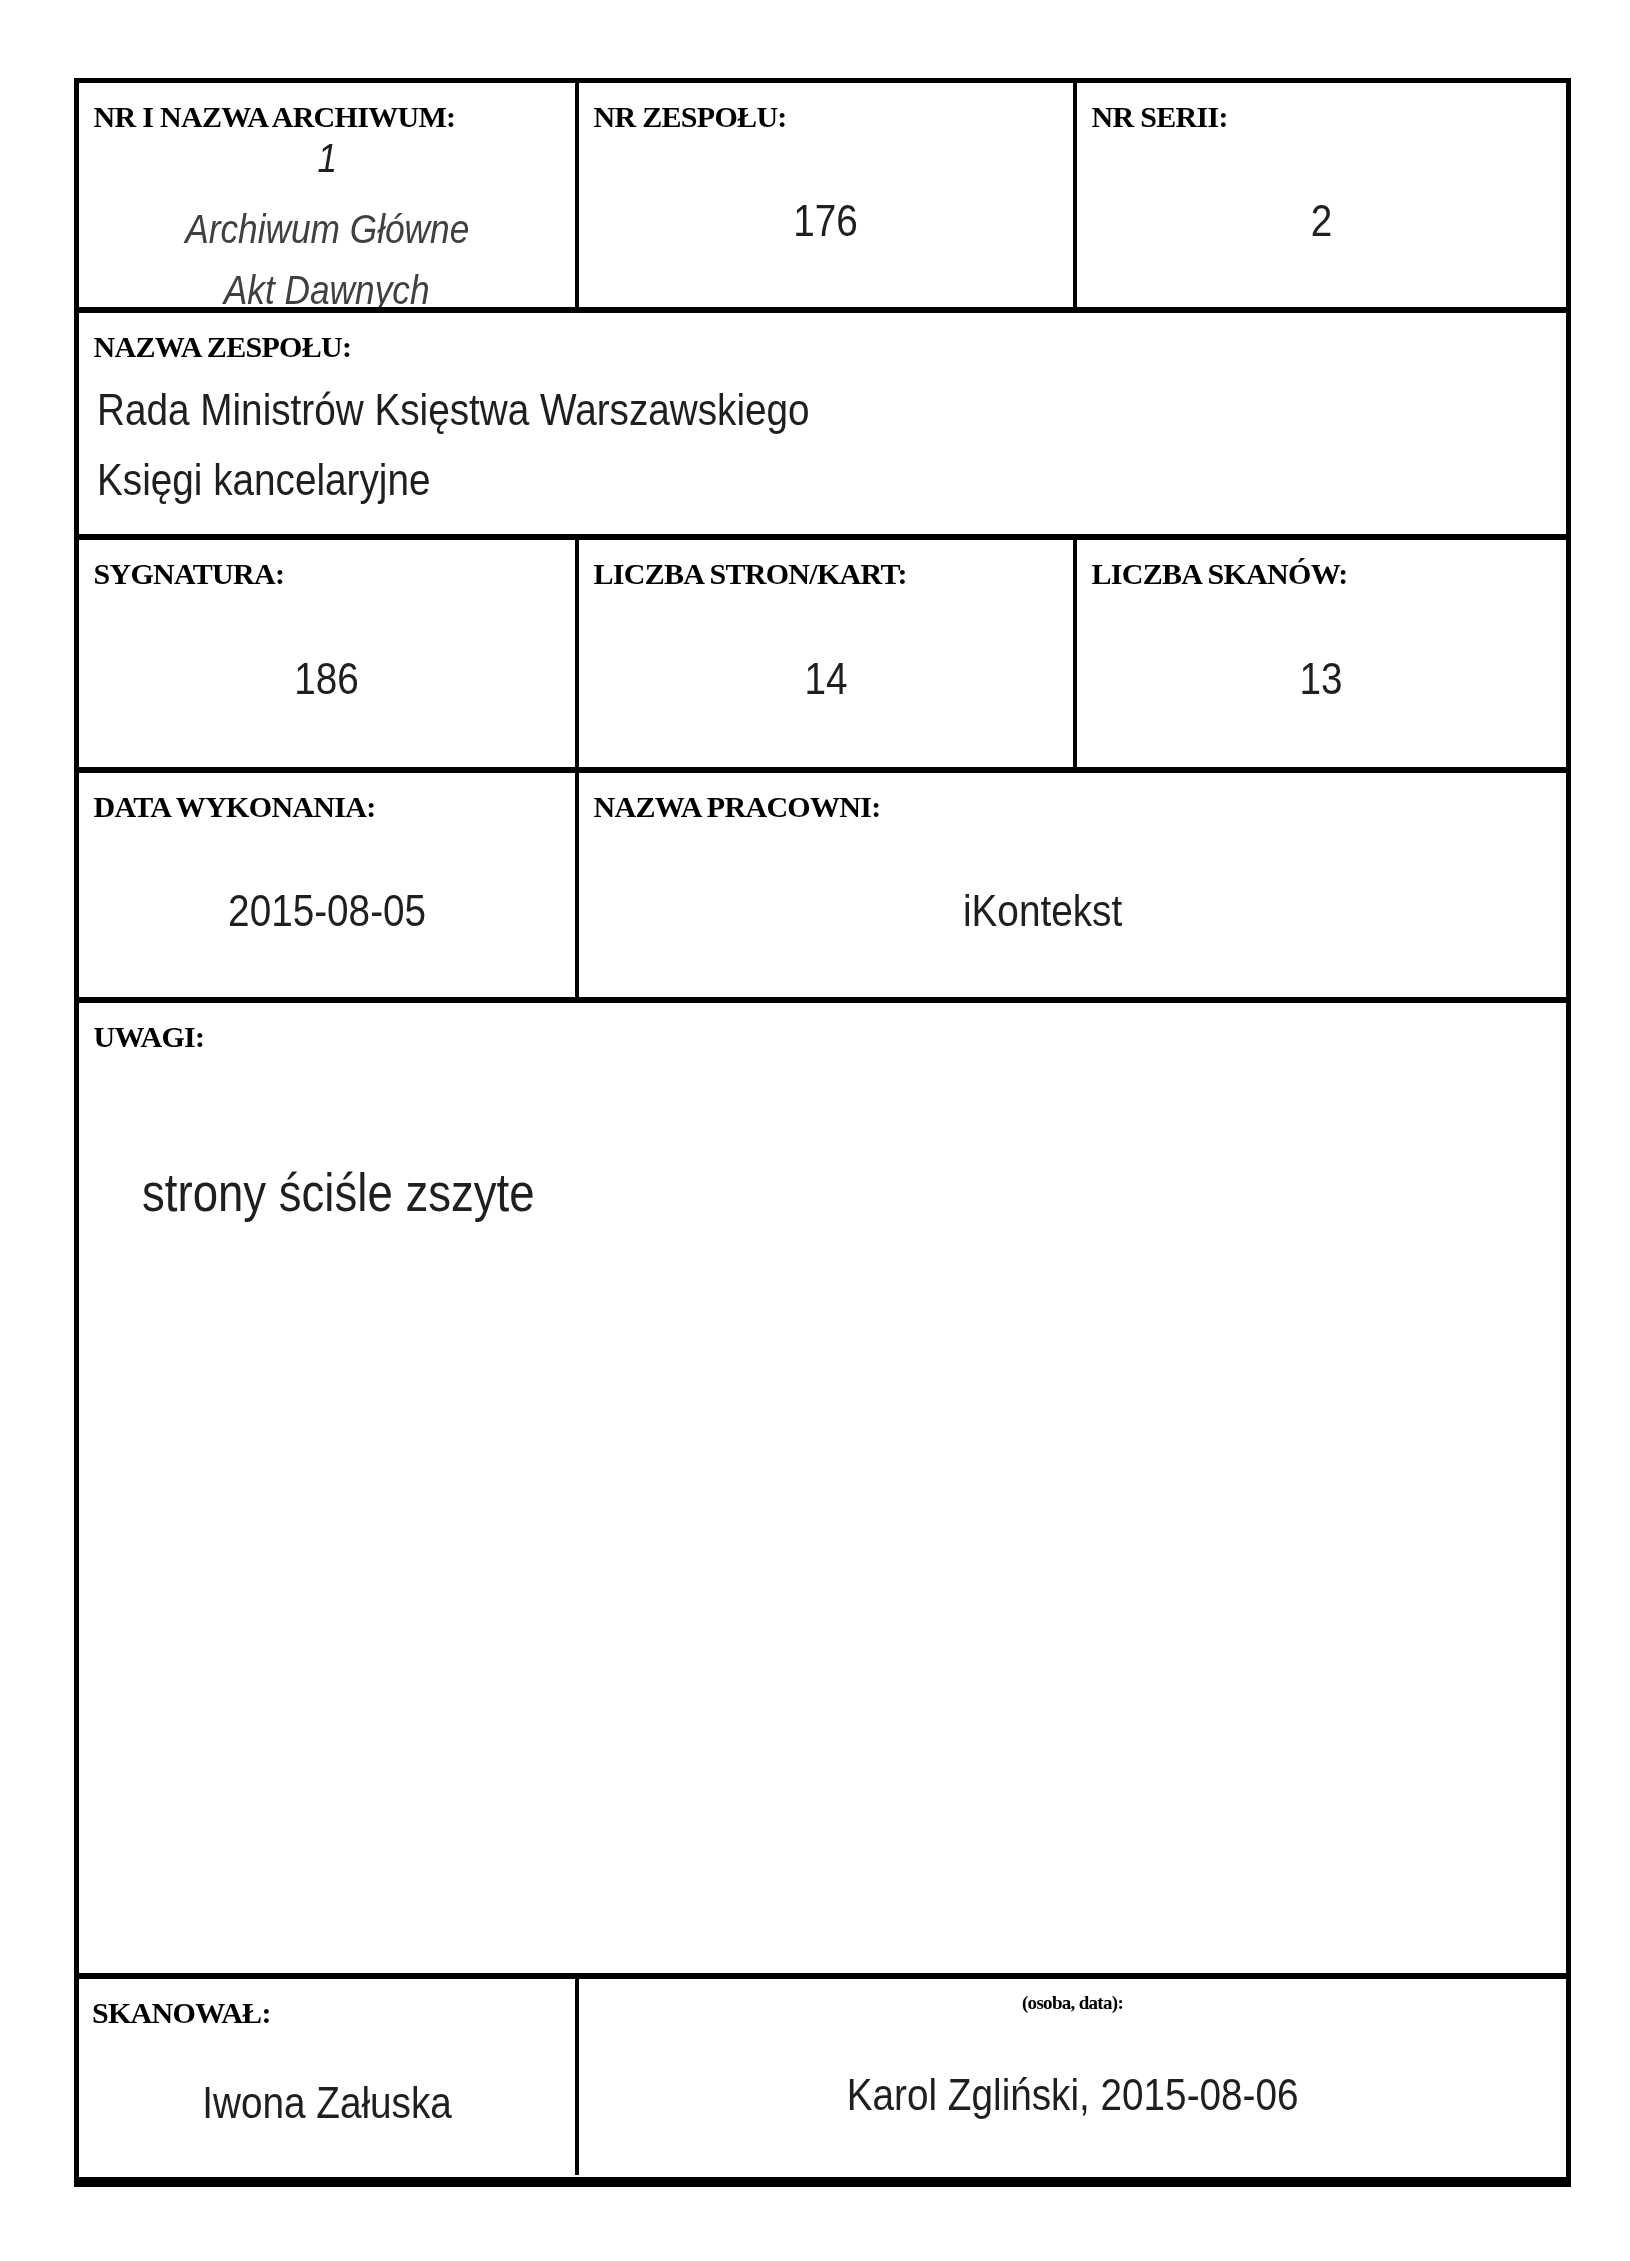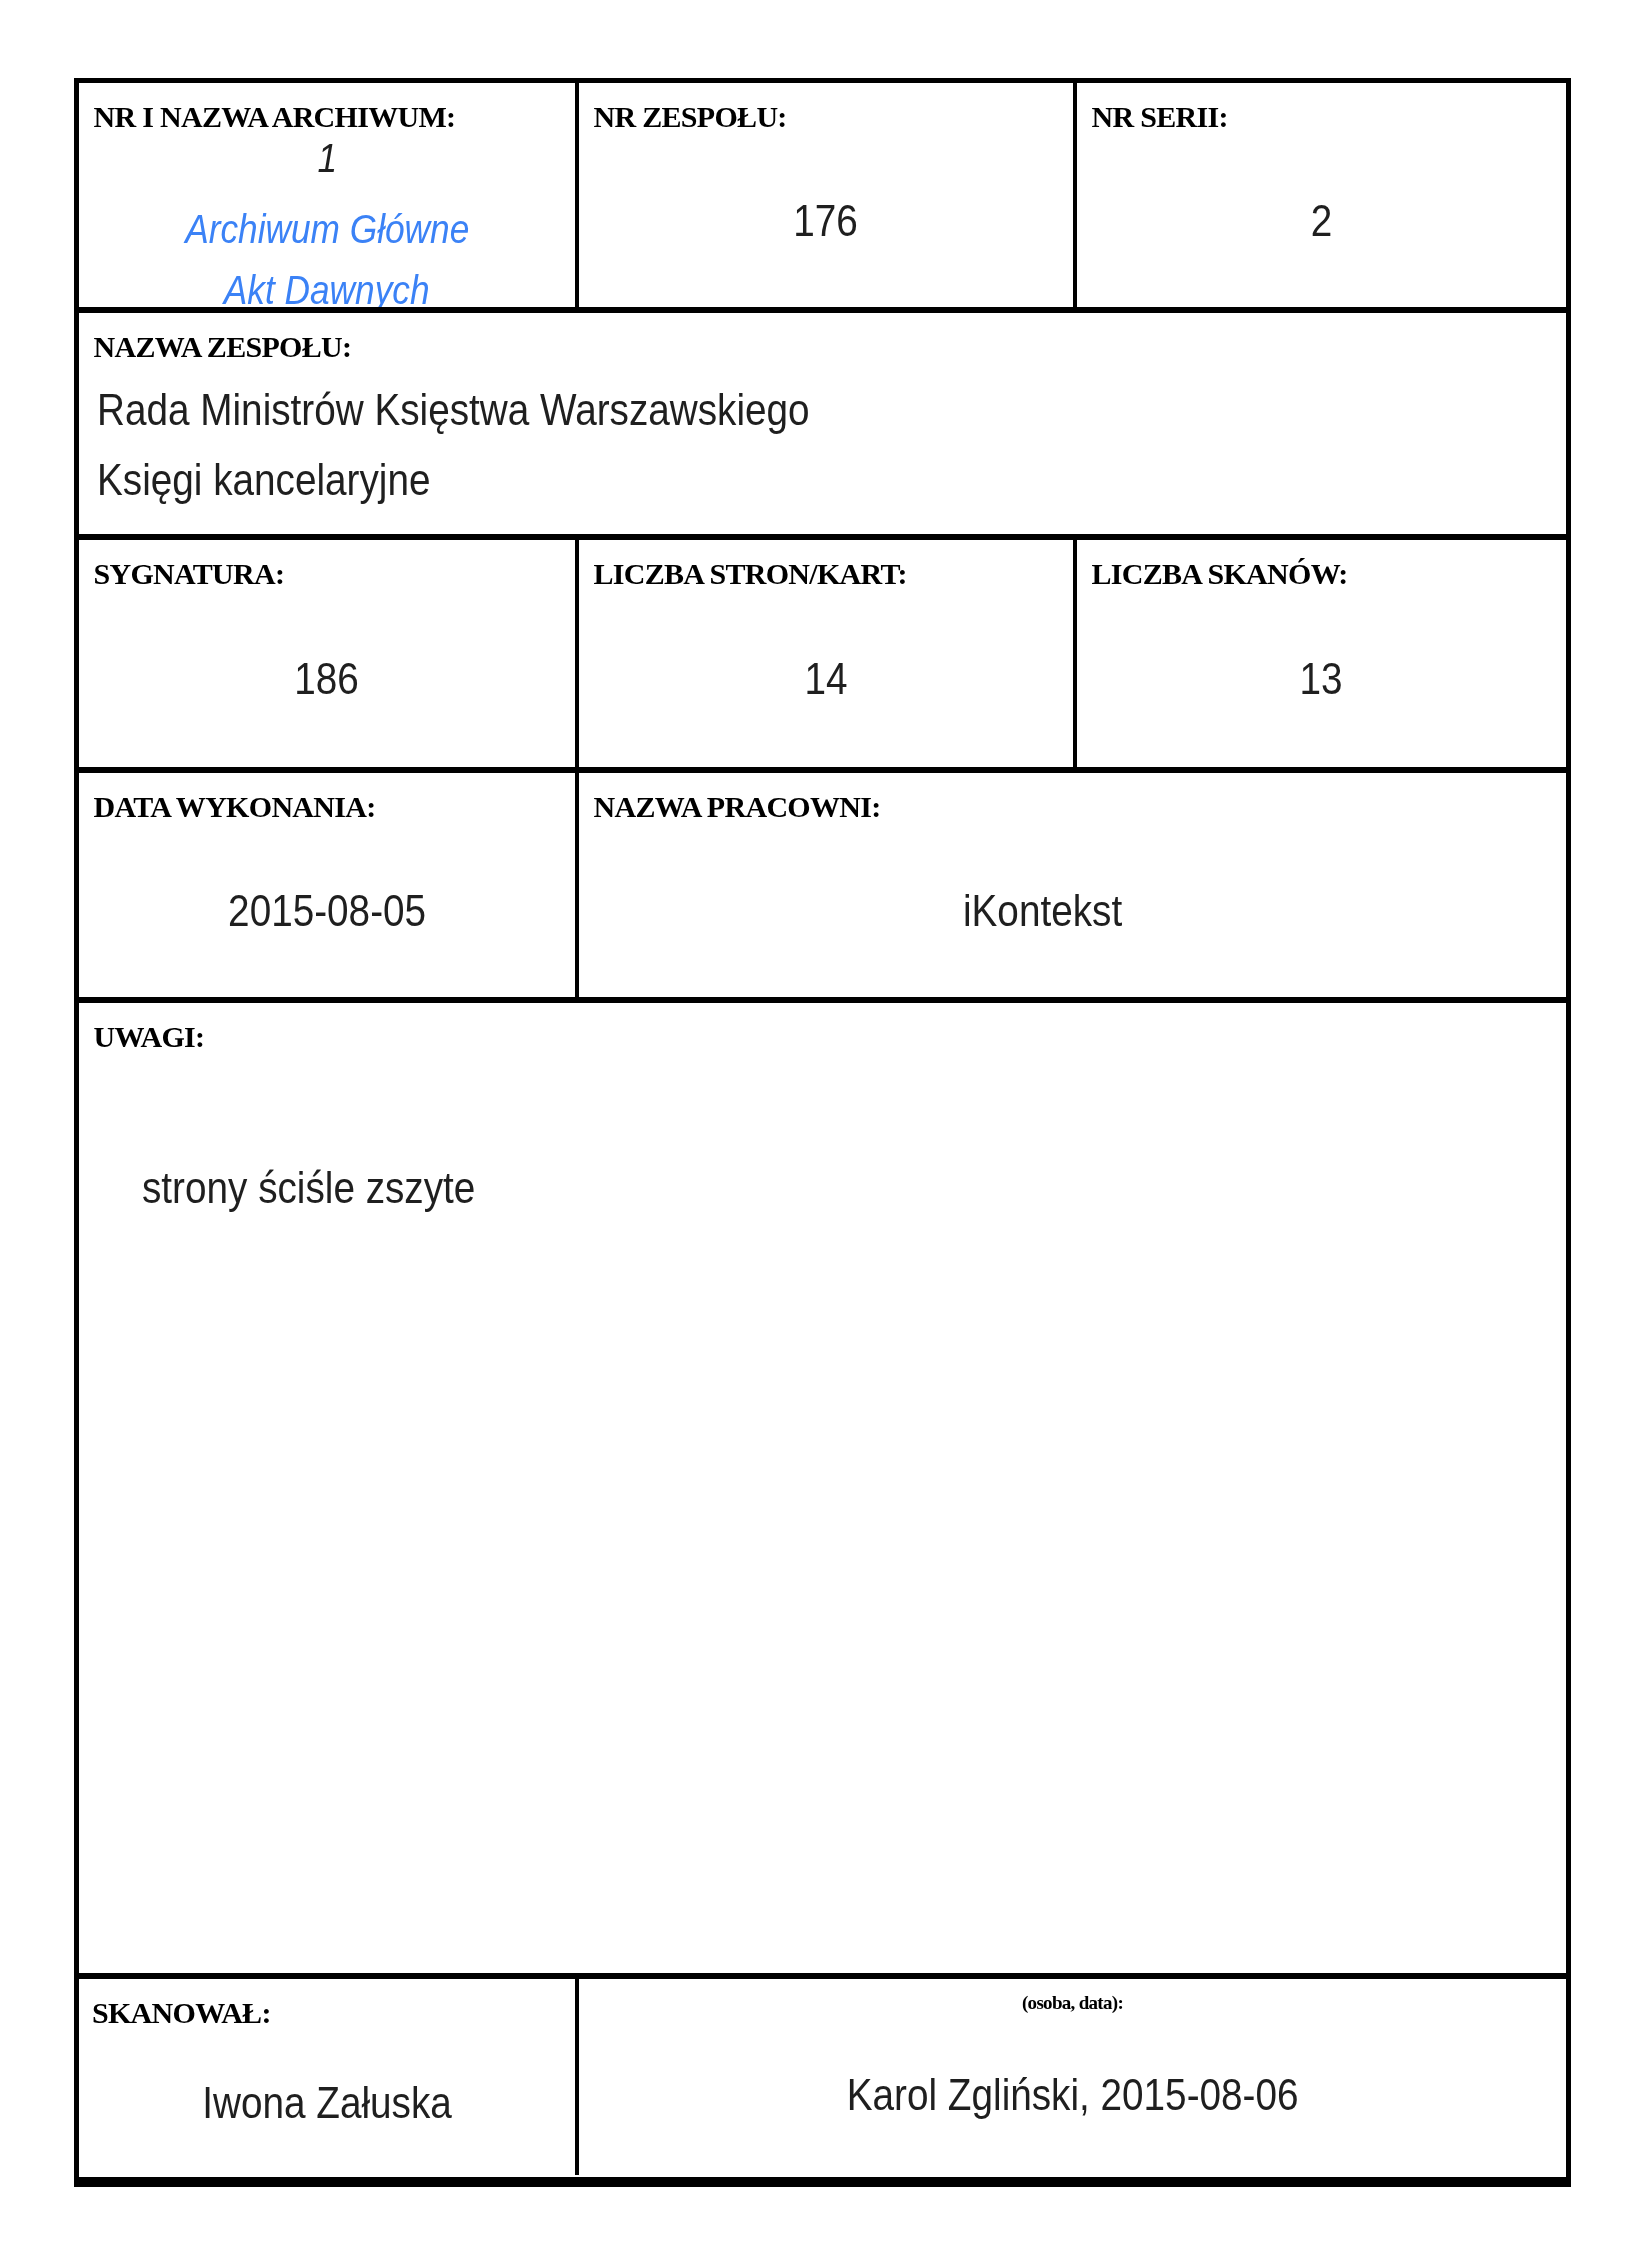--- a/index.html
+++ b/index.html
@@ -98,38 +98,38 @@
     justify-content: center;
   }
   .archive-number {
     font-size: 41px;
     color: #1f1f1f;
     margin-bottom: 17px;
   }
   .archive-name {
     font-size: 41px;
     line-height: 1.5;
-    color: #3b82f6;
+    color: #404040;
     text-align: center;
   }
 
   
   .fond-lines {
     margin-top: 10.5px;
     padding-left: 18.4px;
     font-size: 45px;
     line-height: 1.55;
     color: #1f1f1f;
   }
 
   
   .uwagi-value {
     margin-top: 107px;
     padding-left: 63px;
-    font-size: 45px;
+    font-size: 53px;
     color: #1f1f1f;
   }
 </style>
 </head>
 <body>
 
 <div class="sheet">
   <div class="form-table">
 
     <div class="cell">

